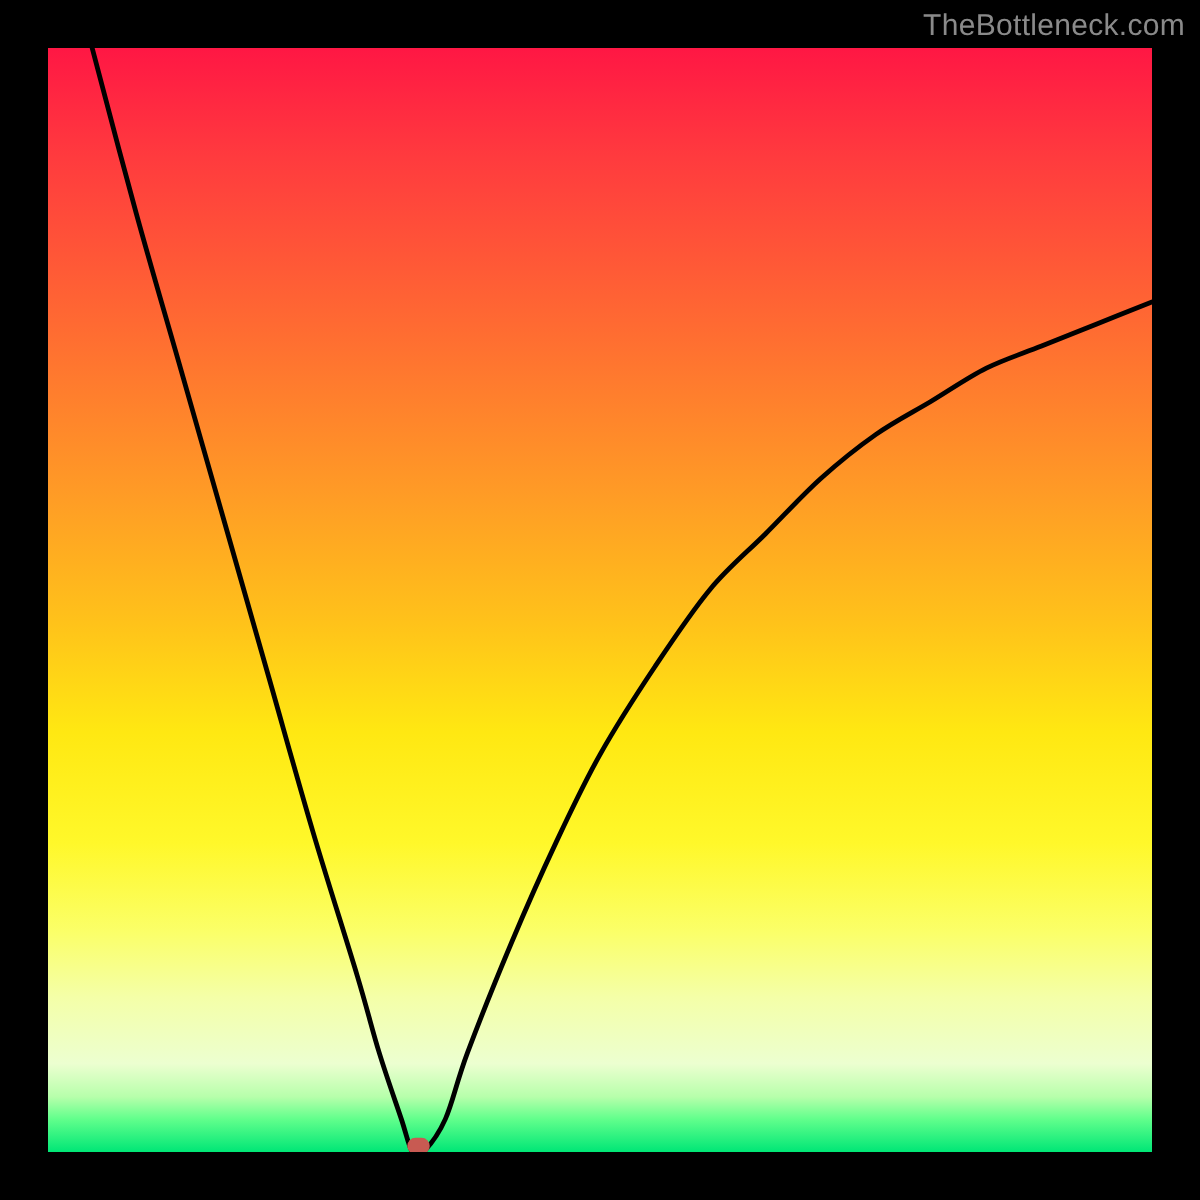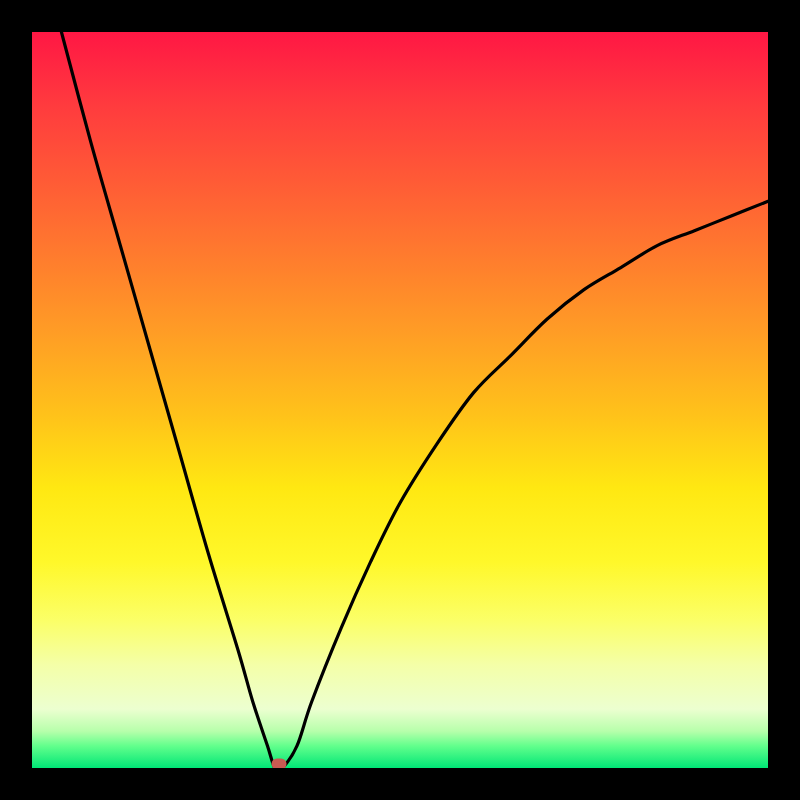--- a/index.html
+++ b/index.html
@@ -81,13 +81,14 @@
 <body>
 
 <div class="frame">
   <div class="plot">
     <div class="gradient"></div>
     <svg class="curve" viewBox="0 0 736 736" preserveAspectRatio="none">
       <path id="curve-path" fill="none" stroke="#000000" stroke-width="3.2" stroke-linecap="round" stroke-linejoin="round" d="M 29.44 0.00 C 34.35 18.40, 49.07 74.83, 58.88 110.40 C 68.69 145.97, 78.51 179.09, 88.32 213.44 C 98.13 247.79, 107.95 282.13, 117.76 316.48 C 127.57 350.83, 137.39 385.17, 147.20 419.52 C 157.01 453.87, 166.83 489.44, 176.64 522.56 C 186.45 555.68, 198.72 593.71, 206.08 618.24 C 213.44 642.77, 215.89 653.81, 220.80 669.76 C 225.71 685.71, 231.84 702.88, 235.52 713.92 C 239.20 724.96, 240.43 732.32, 242.88 736.00 C 245.33 739.68, 246.56 739.68, 250.24 736.00 C 253.92 732.32, 260.05 724.96, 264.96 713.92 C 269.87 702.88, 272.32 689.39, 279.68 669.76 C 287.04 650.13, 299.31 619.47, 309.12 596.16 C 318.93 572.85, 328.75 550.77, 338.56 529.92 C 348.37 509.07, 356.96 490.67, 368.00 471.04 C 379.04 451.41, 392.53 430.56, 404.80 412.16 C 417.07 393.76, 429.33 375.36, 441.60 360.64 C 453.87 345.92, 466.13 336.11, 478.40 323.84 C 490.67 311.57, 502.93 298.08, 515.20 287.04 C 527.47 276.00, 539.73 266.19, 552.00 257.60 C 564.27 249.01, 576.53 242.88, 588.80 235.52 C 601.07 228.16, 613.33 219.57, 625.60 213.44 C 637.87 207.31, 650.13 203.63, 662.40 198.72 C 674.67 193.81, 686.93 188.91, 699.20 184.00 C 711.47 179.09, 729.87 171.73, 736.00 169.28"></path>
     </svg>
     <div id="marker" class="marker" style="left: 246.56px; top: 732.32px; background: rgb(200, 90, 82);"></div>
   </div>
+  <div class="attrib">TheBottleneck.com</div>
 </div>
 
 </body></html>

